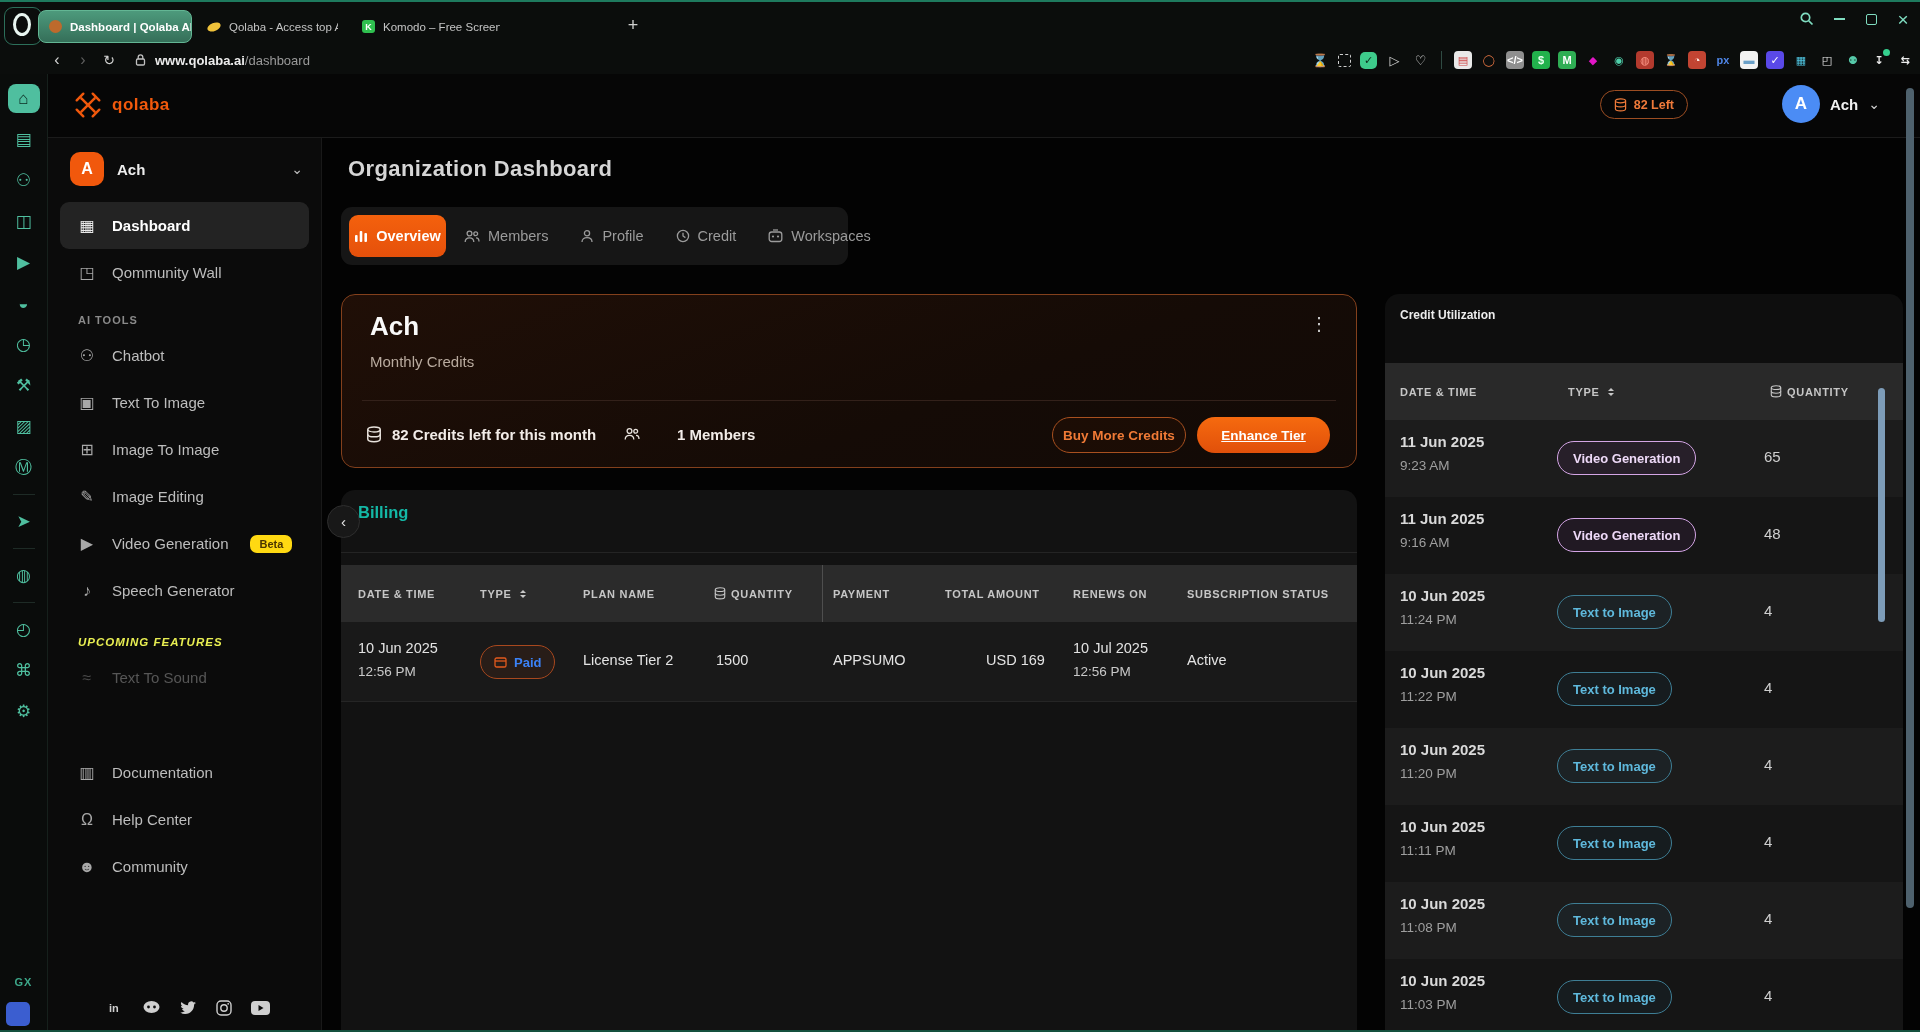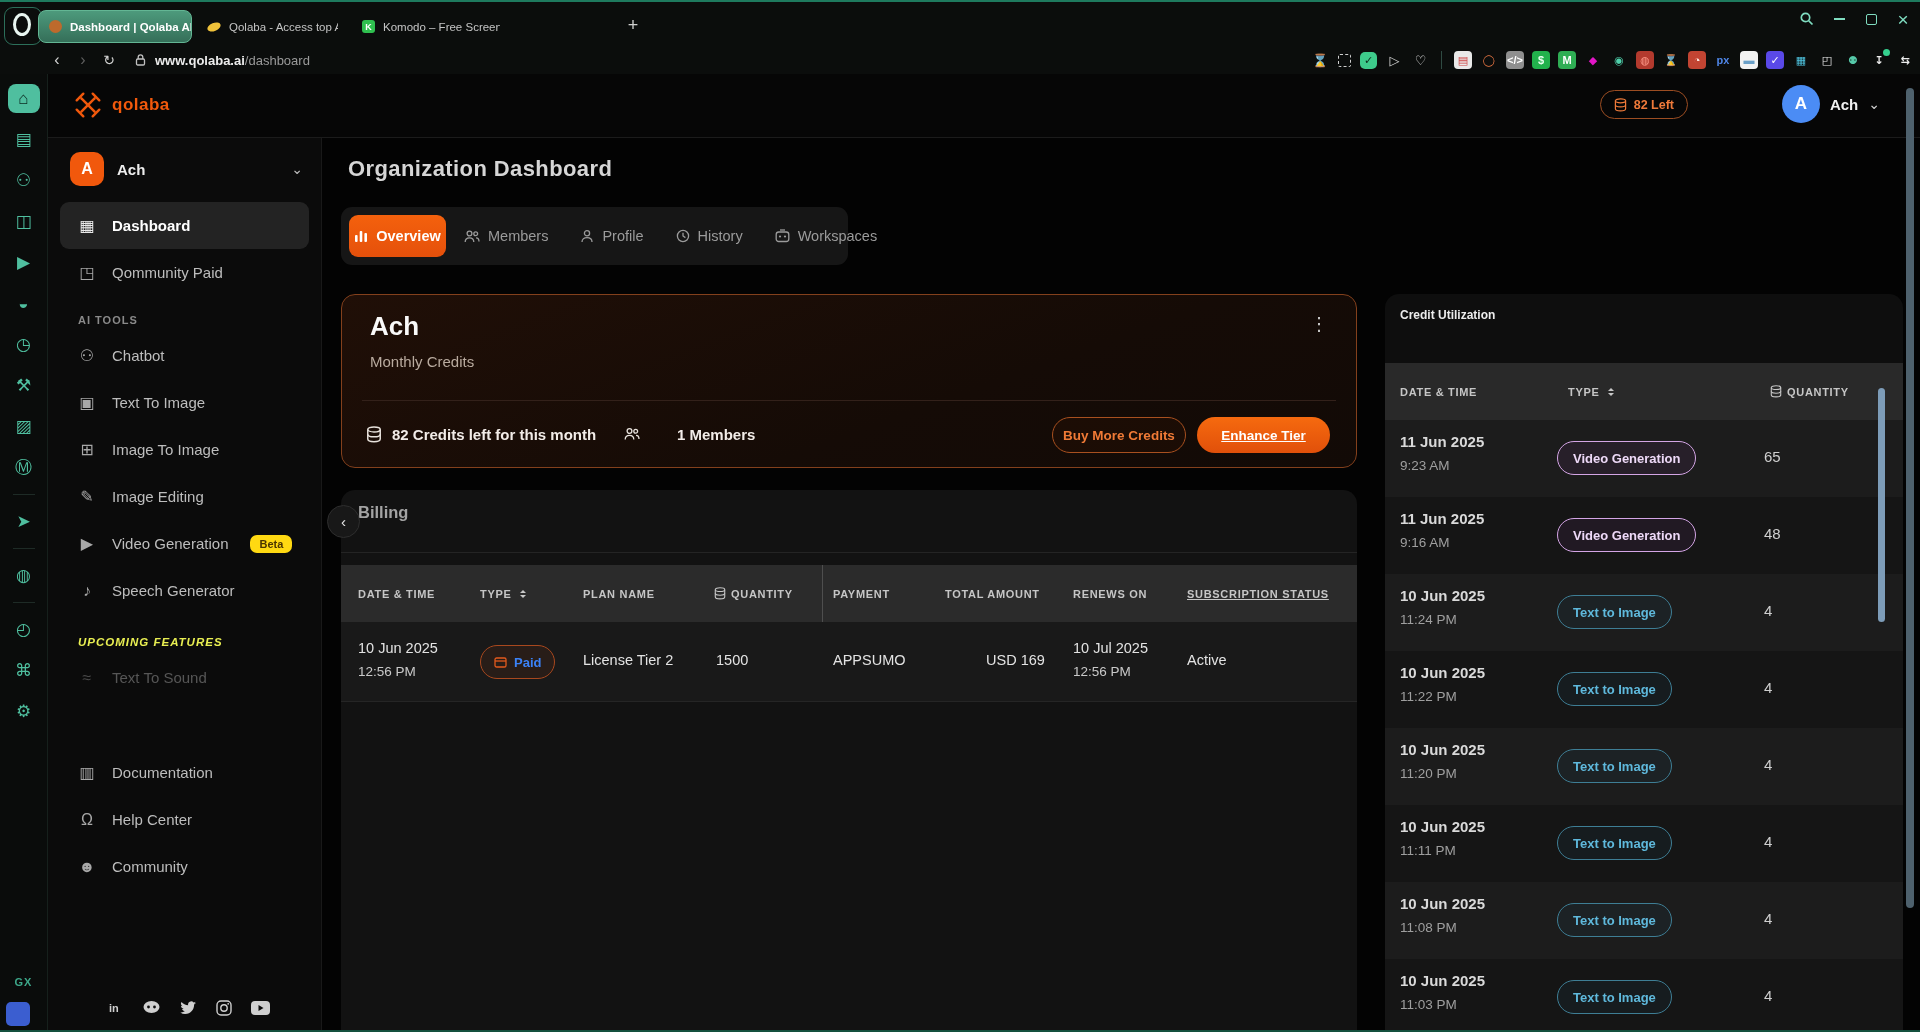--- a/index.html
+++ b/index.html
@@ -110,21 +110,21 @@
   .card-cred{position:absolute;left:50px;top:13px;color:#f2ece8;font-size:15px;font-weight:600;}
   .card-mem-ic{position:absolute;left:282px;top:13px;color:#e8e2dc;}
   .card-mem{position:absolute;left:303px;top:13px;color:#f2ece8;font-size:15px;font-weight:600;margin-left:32px;}
   .btn-buy{position:absolute;left:710px;top:4px;width:134px;height:36px;border:1px solid #a8501f;border-radius:18px;
     color:#f07a36;font-size:13.5px;font-weight:600;display:flex;align-items:center;justify-content:center;background:rgba(241,88,12,.04);}
   .btn-enh{position:absolute;left:855px;top:4px;width:133px;height:36px;border-radius:18px;color:#fff;
     font-size:13.5px;font-weight:700;display:flex;align-items:center;justify-content:center;
     background:linear-gradient(180deg,#f66a0f,#e1500a);text-decoration:underline;}
   
   .billing{position:absolute;left:341px;top:490px;width:1016px;height:542px;background:#121212;border-radius:14px 14px 0 0;overflow:hidden;}
-  .b-title{position:absolute;left:17px;top:13px;color:#a3a3a3;font-size:16.5px;font-weight:700;}
+  .b-title{position:absolute;left:17px;top:13px;color:#14b8a6;font-size:16.5px;font-weight:700;}
   .b-div{position:absolute;left:0;right:0;top:62px;height:1px;background:#242424;}
   .thead{position:absolute;left:0;right:0;height:57px;background:#2b2b2b;}
   .th{position:absolute;top:0;height:57px;display:flex;align-items:center;gap:5px;
     color:#c6c6c6;font-size:11px;font-weight:700;letter-spacing:.7px;}
   .sort{display:inline-flex;flex-direction:column;gap:2px;margin-left:3px;}
   .sort i{display:block;width:0;height:0;border:3.5px solid transparent;}
   .sort .up{border-bottom-color:#c8c8c8;border-top-width:0;}
   .sort .dn{border-top-color:#c8c8c8;border-bottom-width:0;}
   .b-head{top:75px;}
   .b-vline{position:absolute;left:481px;top:75px;width:1px;height:57px;background:#4e4e4e;}
@@ -338,21 +338,21 @@
       <span class="org-chev">⌄</span>
     </div>
     <div class="navlist">
       <div class="nav-item active">
           <span class="nav-ic">▦</span>
           <span>Dashboard</span>
 
         </div>
         <div class="nav-item">
           <span class="nav-ic">◳</span>
-          <span>Qommunity Paid</span>
+          <span>Qommunity Wall</span>
 
         </div>
     </div>
     <div class="sec-label">AI TOOLS</div>
     <div class="navlist" style="padding-top:2px;">
       <div class="nav-item">
           <span class="nav-ic">⚇</span>
           <span>Chatbot</span>
 
         </div>
@@ -467,21 +467,21 @@
           <circle cx="7" cy="4.2" r="2.6"></circle>
           <path d="M2 13 c0-2.8 2.2-4.4 5-4.4 s5 1.6 5 4.4"></path>
         </svg>
       <span>Profile</span>
     </div>
     <div class="ptab">
       <svg width="14" height="14" viewBox="0 0 14 14" fill="none" stroke="#9b9b9b" stroke-width="1.3">
           <circle cx="7" cy="7" r="5.6"></circle>
           <path d="M7 3.8 V7 l2.4 1.6"></path>
         </svg>
-      <span>History</span>
+      <span>Credit</span>
     </div>
     <div class="ptab">
       <svg width="15" height="14" viewBox="0 0 15 14" fill="none" stroke="#9b9b9b" stroke-width="1.3">
           <rect x="1.2" y="3" width="12.6" height="9.5" rx="2.5"></rect>
           <circle cx="5" cy="7.5" r="1.1" fill="#9b9b9b" stroke="none"></circle>
           <circle cx="10" cy="7.5" r="1.1" fill="#9b9b9b" stroke="none"></circle>
           <path d="M5 1 h5"></path>
         </svg>
       <span>Workspaces</span>
     </div>
@@ -533,21 +533,21 @@
         <svg width="12" height="13" viewBox="0 0 14 15" fill="none" stroke="#c6c6c6" stroke-width="1.3">
             <ellipse cx="7" cy="3" rx="5.5" ry="2.2"></ellipse>
             <path d="M1.5 3 v8.5 c0 1.3 2.5 2.3 5.5 2.3 s5.5-1 5.5-2.3 V3"></path>
             <path d="M1.5 7.2 c0 1.3 2.5 2.3 5.5 2.3 s5.5-1 5.5-2.3"></path>
           </svg>
         <span>QUANTITY</span>
       </span>
       <span class="th" style="left:492px;">PAYMENT</span>
       <span class="th" style="left:604px;">TOTAL AMOUNT</span>
       <span class="th" style="left:732px;">RENEWS ON</span>
-      <span class="th" style="left:846px;text-decoration:underline;">SUBSCRIPTION STATUS</span>
+      <span class="th" style="left:846px;">SUBSCRIPTION STATUS</span>
     </div>
     <div class="b-vline"></div>
     <div class="b-row">
       <span class="bc" style="left:17px;top:18px;">10 Jun 2025</span>
       <span class="bc2" style="left:17px;top:42px;">12:56 PM</span>
       <span class="paid-pill">
         <svg width="13" height="11" viewBox="0 0 13 11" fill="none" stroke="#e2591d" stroke-width="1.3">
             <rect x="1" y="1" width="11" height="9" rx="1.6"></rect>
             <path d="M1 4 h11"></path>
           </svg>

